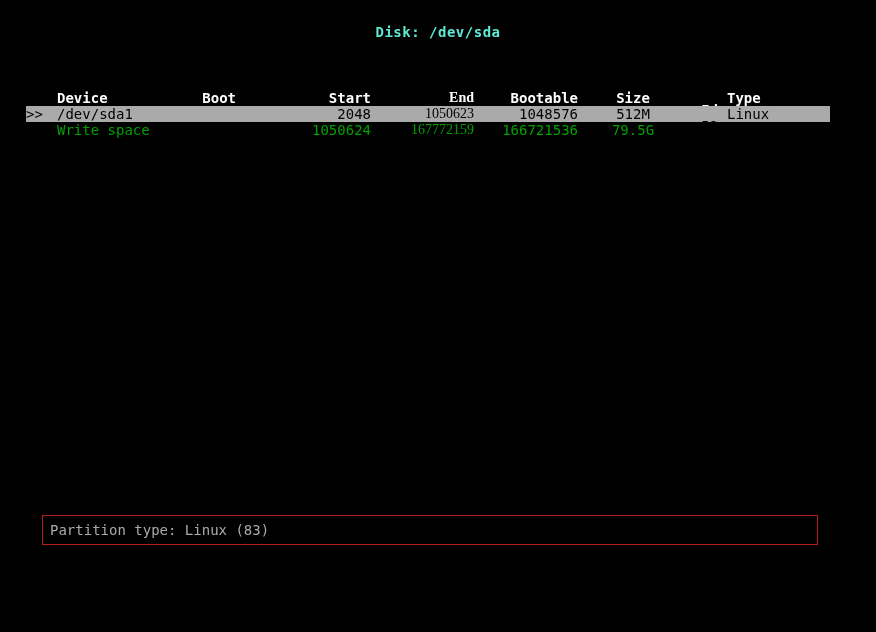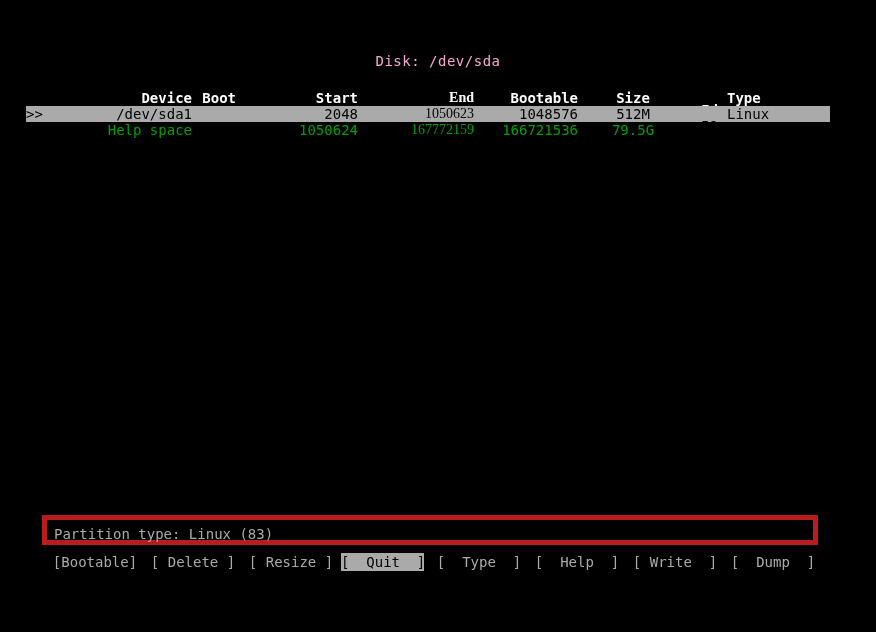--- a/index.html
+++ b/index.html
@@ -32,24 +32,23 @@
     width: 876px;
     text-align: center;
   }
   .header-line {
     display: block;
     height: 16px;
     line-height: 16px;
     white-space: pre;
   }
   .disk-title {
-    color: #f9a8d4;
-    font-weight: normal;
+    color: #5eead4;
+    font-weight: bold;
     letter-spacing: 0.5px;
-    margin-top: 29px;
   }
   .disk-meta {
     color: #aaaaaa;
     letter-spacing: 0.5px;
   }
 
   
   .table {
     position: absolute;
     top: 90px;
@@ -73,40 +72,40 @@
 
   .cell {
     position: absolute;
     top: 0;
     height: 16px;
     line-height: 16px;
     white-space: pre;
   }
   
   .c-marker { left: 26px;  width: 30px; text-align: left; }
-  .c-device { left: 72px;  width: 120px; text-align: right; }
+  .c-device { left: 57px;  width: 120px; text-align: left; }
   .c-boot   { left: 186px; width: 50px;  text-align: right; }
-  .c-start  { left: 270px; width: 88px;  text-align: right; }
+  .c-start  { left: 283px; width: 88px;  text-align: right; }
   .c-end    { left: 386px; width: 88px;  text-align: right; font-family: Liberation Serif, serif; }
   .c-sect   { left: 490px; width: 88px;  text-align: right; }
   .c-size   { left: 604px; width: 58px;  text-align: center; }
   .c-id     { left: 676px; width: 42px;  text-align: right; margin-top: 12px; }
   .c-type   { left: 727px; width: 110px; text-align: left; }
 
   
   .trow.selected .cell { margin-left: -26px; }
 
   
   .infobox {
     position: absolute;
     left: 42px;
     top: 515px;
     width: 776px;
     height: 30px;
-    border: 5px solid #b91c1c;
+    border: 1px solid #b91c1c;
     box-sizing: border-box;
   }
   .infobox-text {
     position: absolute;
     left: 7px;
     top: 6px;
     height: 16px;
     line-height: 16px;
     white-space: pre;
     color: #aaaaaa;
@@ -162,40 +161,30 @@
       <span class="cell c-boot"></span>
       <span class="cell c-start">2048</span>
       <span class="cell c-end">1050623</span>
       <span class="cell c-sect">1048576</span>
       <span class="cell c-size">512M</span>
       <span class="cell c-id">59</span>
       <span class="cell c-type">Linux</span>
     </div>
 
     <div class="trow freespace">
-      <span class="cell c-device">Help space</span>
+      <span class="cell c-device">Write space</span>
       <span class="cell c-boot"></span>
       <span class="cell c-start">1050624</span>
       <span class="cell c-end">167772159</span>
       <span class="cell c-sect">166721536</span>
       <span class="cell c-size">79.5G</span>
       <span class="cell c-id"></span>
       <span class="cell c-type"></span>
     </div>
 
   </div>
 
   <div class="infobox">
     <span class="infobox-text">Partition type: Linux (83)</span>
   </div>
 
-  <div class="buttonbar">
-    <span class="btn" style="left:48px;width:94px;">[Bootable]</span>
-    <span class="btn" style="left:146px;width:94px;">[ Delete ]</span>
-    <span class="btn" style="left:244px;width:94px;">[ Resize ]</span>
-    <span class="btn active" style="left:341px;width:83px;">[  Quit  ]</span>
-    <span class="btn" style="left:432px;width:94px;">[  Type  ]</span>
-    <span class="btn" style="left:530px;width:94px;">[  Help  ]</span>
-    <span class="btn" style="left:628px;width:94px;">[ Write  ]</span>
-    <span class="btn" style="left:726px;width:94px;">[  Dump  ]</span>
-  </div>
 
 </div>
 
 </body></html>

